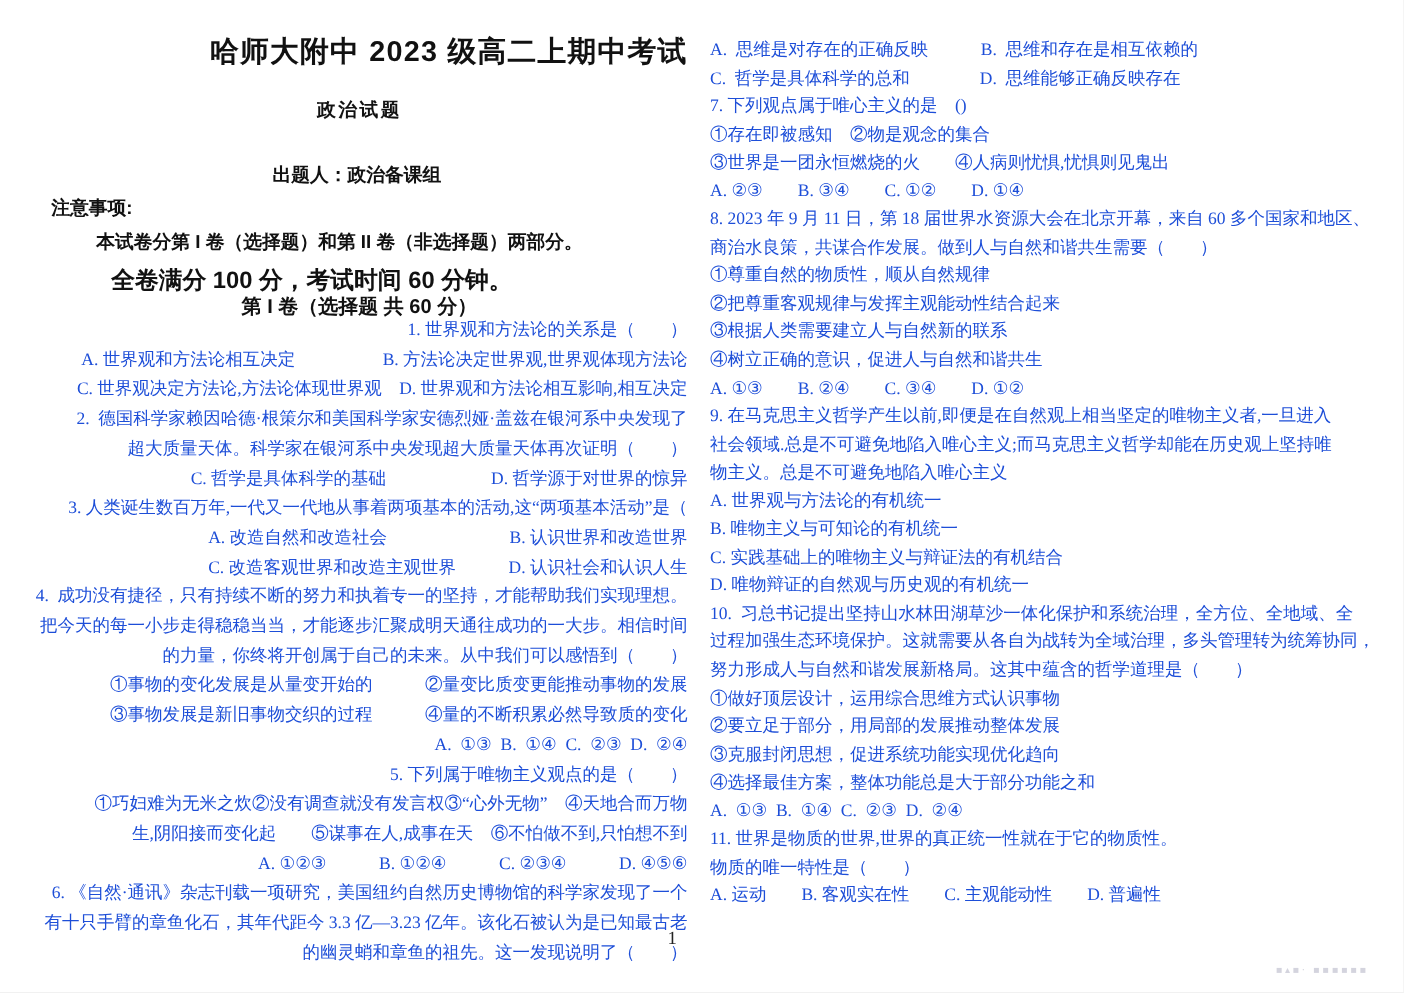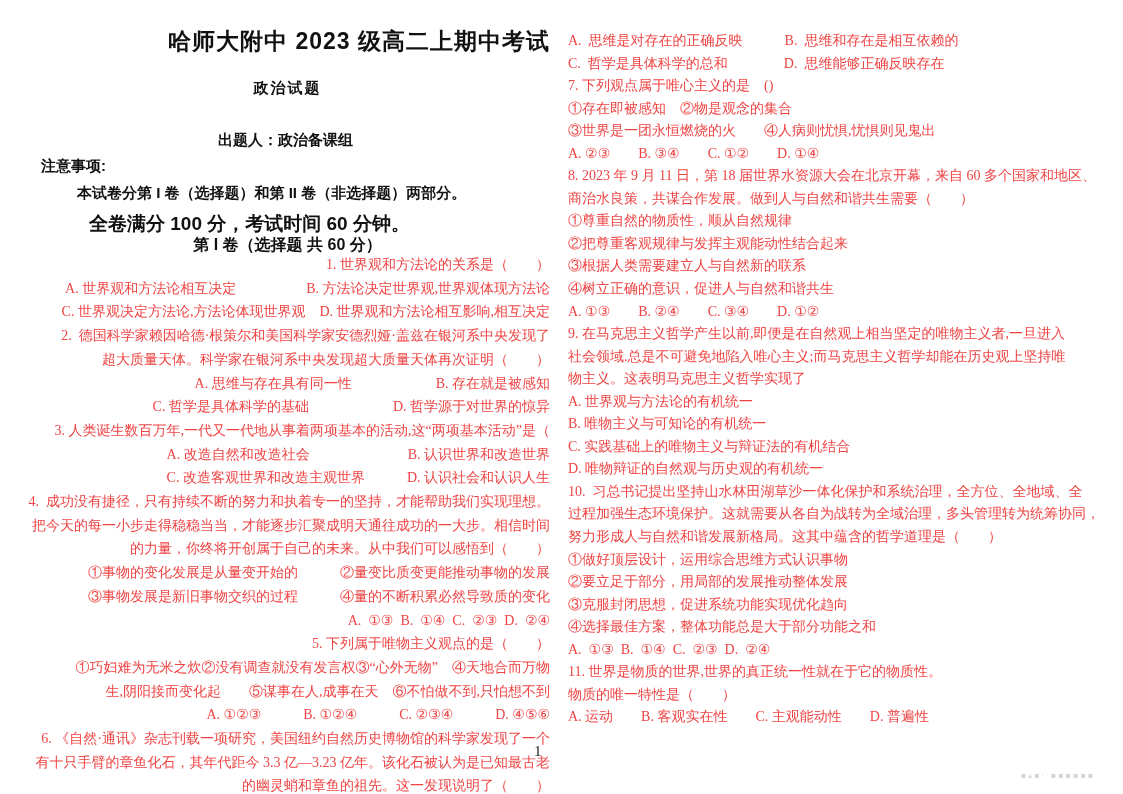--- a/index.html
+++ b/index.html
@@ -44,21 +44,21 @@
   .body-lines {
     position: absolute;
     left: 0;
     width: 100%;
   }
   .lines-left  { top: 253px; }
   .lines-right { top: 30px; }
   .line {
     white-space: pre;
     font-size: 14px;
-    color: #ef4444;
+    color: #1d4ed8;
   }
   .lines-left  .line { line-height: 23.7px; text-align: right; }
   .lines-right .line { line-height: 22.55px; }
 
   .page-number {
     position: absolute;
     left: 534px;
     top: 743px;
     font-size: 15px;
     color: #222222;
@@ -85,21 +85,20 @@
     <div class="h-notice">注意事项:</div>
     <div class="h-n1">本试卷分第 I 卷（选择题）和第 II 卷（非选择题）两部分。</div>
     <div class="h-n2">全卷满分 100 分，考试时间 60 分钟。</div>
     <div class="h-heading">第 I 卷（选择题 共 60 分）</div>
     <div class="body-lines lines-left" id="left-lines">
         <div class="line">1. 世界观和方法论的关系是（　　）</div>
         <div class="line">A. 世界观和方法论相互决定　　　　　B. 方法论决定世界观,世界观体现方法论</div>
         <div class="line">C. 世界观决定方法论,方法论体现世界观　D. 世界观和方法论相互影响,相互决定</div>
         <div class="line">2.  德国科学家赖因哈德·根策尔和美国科学家安德烈娅·盖兹在银河系中央发现了</div>
         <div class="line">超大质量天体。科学家在银河系中央发现超大质量天体再次证明（　　）</div>
-        <div class="line">A. 思维与存在具有同一性　　　　　　B. 存在就是被感知</div>
         <div class="line">C. 哲学是具体科学的基础　　　　　　D. 哲学源于对世界的惊异</div>
         <div class="line">3. 人类诞生数百万年,一代又一代地从事着两项基本的活动,这“两项基本活动”是（</div>
         <div class="line">A. 改造自然和改造社会　　　　　　　B. 认识世界和改造世界</div>
         <div class="line">C. 改造客观世界和改造主观世界　　　D. 认识社会和认识人生</div>
         <div class="line">4.  成功没有捷径，只有持续不断的努力和执着专一的坚持，才能帮助我们实现理想。</div>
         <div class="line">把今天的每一小步走得稳稳当当，才能逐步汇聚成明天通往成功的一大步。相信时间</div>
         <div class="line">的力量，你终将开创属于自己的未来。从中我们可以感悟到（　　）</div>
         <div class="line">①事物的变化发展是从量变开始的　　　②量变比质变更能推动事物的发展</div>
         <div class="line">③事物发展是新旧事物交织的过程　　　④量的不断积累必然导致质的变化</div>
         <div class="line">A.  ①③  B.  ①④  C.  ②③  D.  ②④</div>
@@ -123,21 +122,21 @@
         <div class="line">A. ②③　　B. ③④　　C. ①②　　D. ①④</div>
         <div class="line">8. 2023 年 9 月 11 日，第 18 届世界水资源大会在北京开幕，来自 60 多个国家和地区、</div>
         <div class="line">商治水良策，共谋合作发展。做到人与自然和谐共生需要（　　）</div>
         <div class="line">①尊重自然的物质性，顺从自然规律</div>
         <div class="line">②把尊重客观规律与发挥主观能动性结合起来</div>
         <div class="line">③根据人类需要建立人与自然新的联系</div>
         <div class="line">④树立正确的意识，促进人与自然和谐共生</div>
         <div class="line">A. ①③　　B. ②④　　C. ③④　　D. ①②</div>
         <div class="line">9. 在马克思主义哲学产生以前,即便是在自然观上相当坚定的唯物主义者,一旦进入</div>
         <div class="line">社会领域.总是不可避免地陷入唯心主义;而马克思主义哲学却能在历史观上坚持唯</div>
-        <div class="line">物主义。这表明马克思主义哲学实现了</div>
+        <div class="line">物主义。总是不可避免地陷入唯心主义</div>
         <div class="line">A. 世界观与方法论的有机统一</div>
         <div class="line">B. 唯物主义与可知论的有机统一</div>
         <div class="line">C. 实践基础上的唯物主义与辩证法的有机结合</div>
         <div class="line">D. 唯物辩证的自然观与历史观的有机统一</div>
         <div class="line">10.  习总书记提出坚持山水林田湖草沙一体化保护和系统治理，全方位、全地域、全</div>
         <div class="line">过程加强生态环境保护。这就需要从各自为战转为全域治理，多头管理转为统筹协同，</div>
         <div class="line">努力形成人与自然和谐发展新格局。这其中蕴含的哲学道理是（　　）</div>
         <div class="line">①做好顶层设计，运用综合思维方式认识事物</div>
         <div class="line">②要立足于部分，用局部的发展推动整体发展</div>
         <div class="line">③克服封闭思想，促进系统功能实现优化趋向</div>

